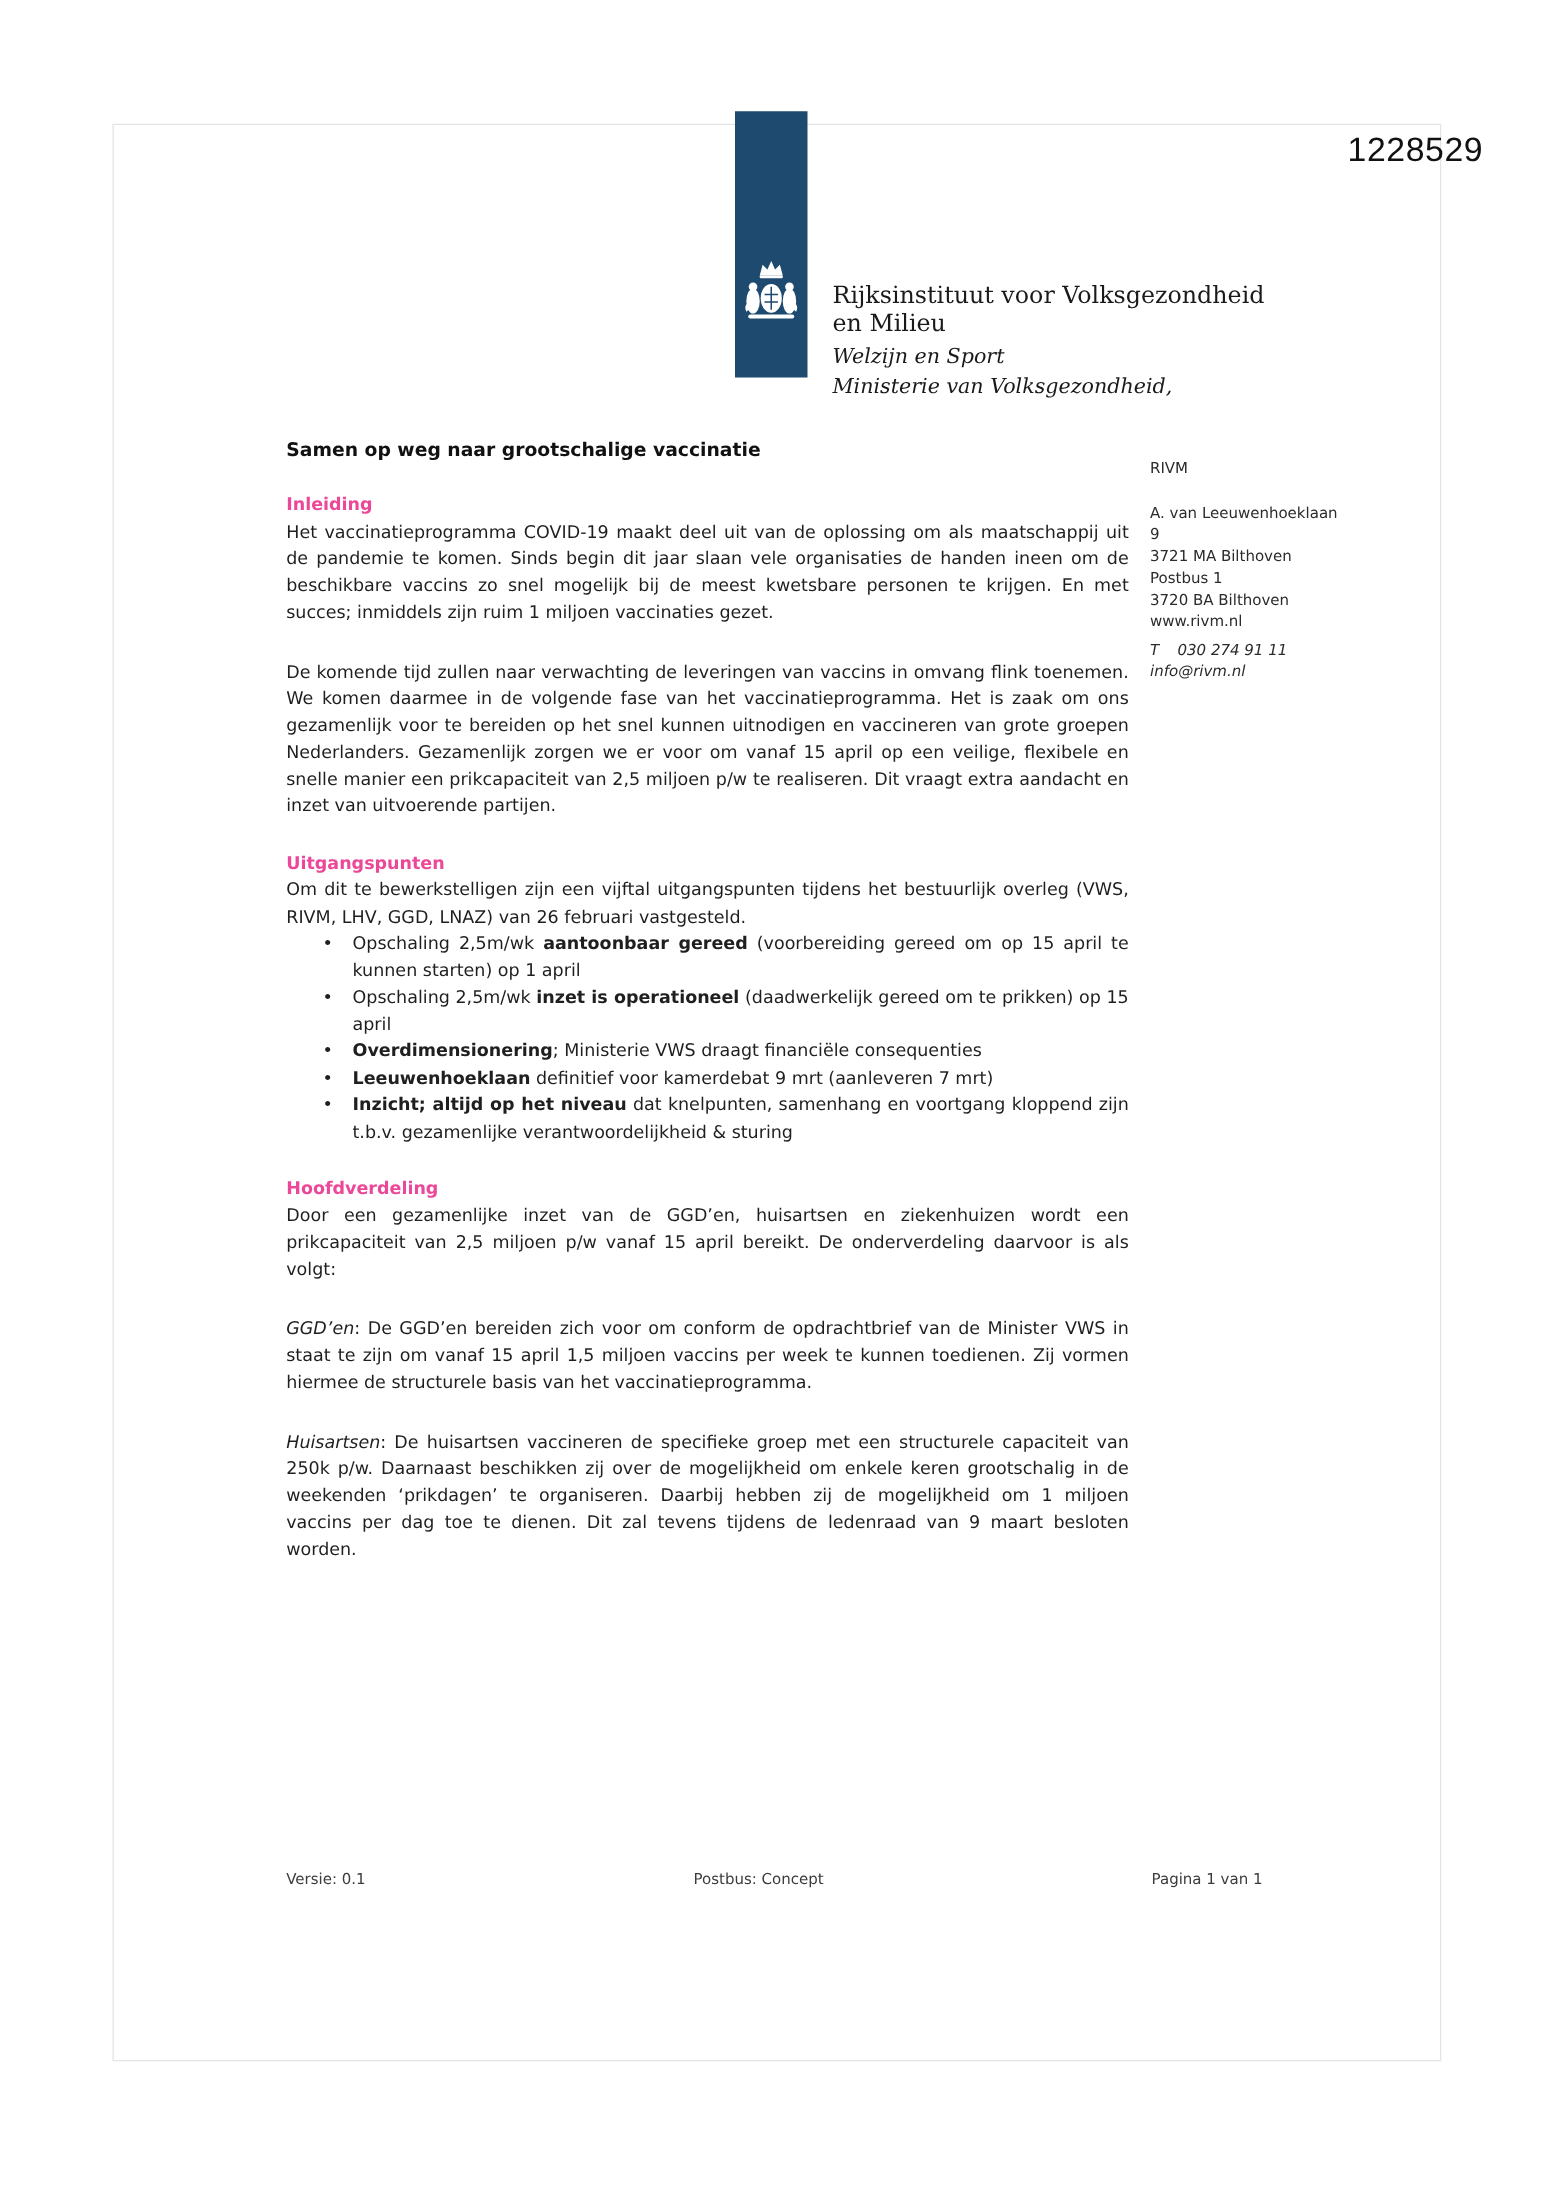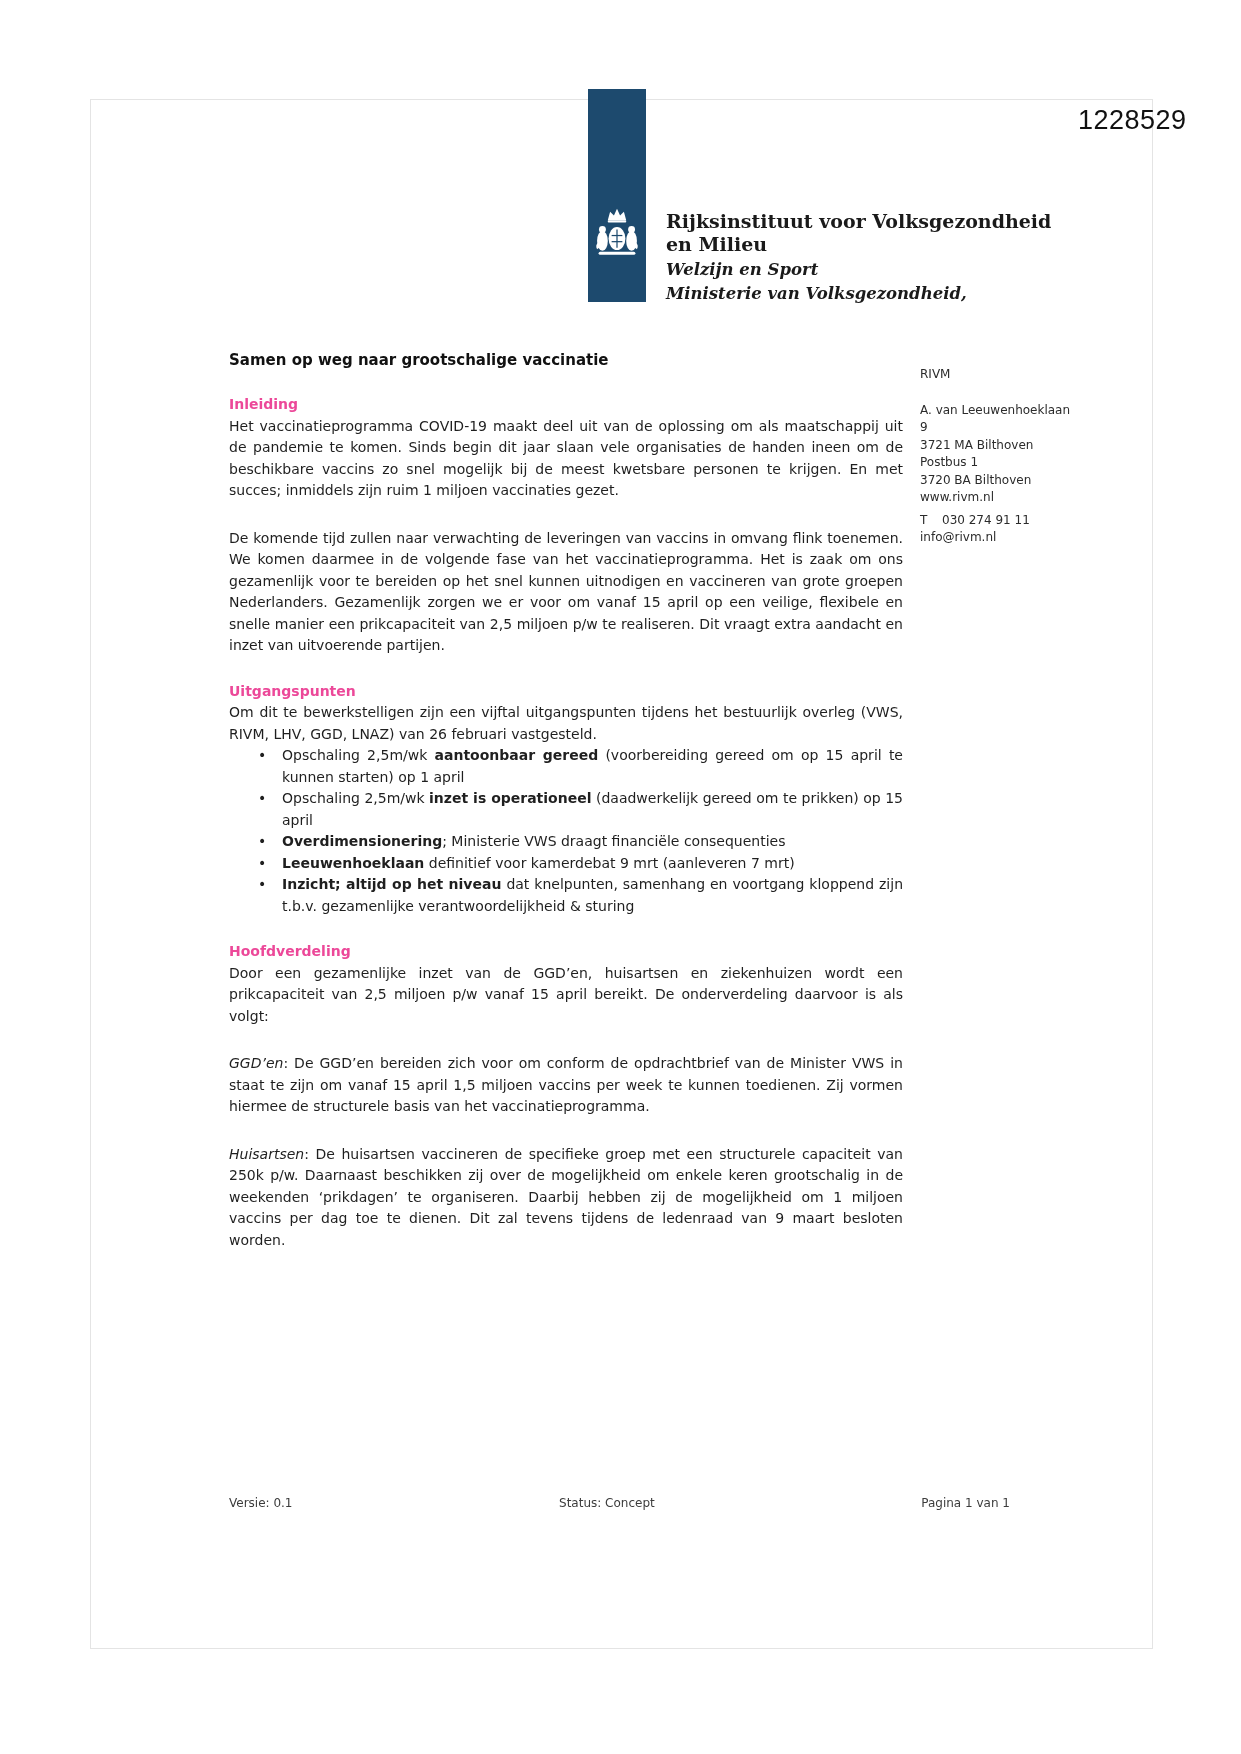--- a/index.html
+++ b/index.html
@@ -13,28 +13,28 @@
   }
   
   .docnum{
     position:absolute;left:1078px;top:61px;width:110px;
     font-family:"Liberation Sans",sans-serif;font-size:27px;color:#111;
     letter-spacing:0.5px;white-space:nowrap;margin-top:44px;
   }
   
   .logo-bar{position:absolute;left:588px;top:89px;width:58px;height:213px;background:#1d4a6e;}
   .crest{position:absolute;left:6px;top:117px;width:46px;height:56px;}
-  .logo-text{position:absolute;left:666px;top:210px;width:420px;font-weight:bold;}
+  .logo-text{position:absolute;left:666px;top:225px;width:420px;}
   .logo-org{font-family:"DejaVu Serif",serif;font-size:19px;line-height:23px;color:#1a1a1a;}
   .logo-ministry{font-family:"DejaVu Serif",serif;font-style:italic;font-size:16.5px;line-height:21px;color:#1a1a1a;margin-top:3px;}
   
   .sidebar{position:absolute;left:920px;top:366px;width:160px;font-size:12px;line-height:17.5px;color:#2b2b2b;}
   .sidebar .org{margin:0;}
   .sidebar .address{margin-top:18px;}
-  .sidebar .contact{margin-top:5px;}
+  .sidebar .contact{margin-top:5px;font-style:italic;}
   .phone-row{white-space:pre;}
   .phone-label{display:inline-block;width:22px;}
   
   .main{position:absolute;left:229px;top:350px;width:674px;font-size:14px;line-height:21.5px;color:#1f1f1f;}
   .doc-title{font-size:15px;line-height:20px;font-weight:bold;color:#111;}
   h2.sec{font-size:14px;line-height:21.5px;font-weight:bold;color:#ec4899;margin:0;margin-top:24px;}
   h2.first{margin-top:24px;}
   p.body{margin:0;text-align:justify;}
   p.body.gap{margin-top:26px;}
   ul.points{margin:0;padding:0;list-style:none;}
@@ -119,17 +119,17 @@
     </ul>
 
     <h2 class="sec">Hoofdverdeling</h2>
     <p class="body">Door een gezamenlijke inzet van de GGD’en, huisartsen en ziekenhuizen wordt een prikcapaciteit van 2,5 miljoen p/w vanaf 15 april bereikt. De onderverdeling daarvoor is als volgt:</p>
     <p class="body gap"><span class="it">GGD’en</span><span>: De GGD’en bereiden zich voor om conform de opdrachtbrief van de Minister VWS in staat te zijn om vanaf 15 april 1,5 miljoen vaccins per week te kunnen toedienen. Zij vormen hiermee de structurele basis van het vaccinatieprogramma.</span></p>
     <p class="body gap"><span class="it">Huisartsen</span><span>: De huisartsen vaccineren de specifieke groep met een structurele capaciteit van 250k p/w. Daarnaast beschikken zij over de mogelijkheid om enkele keren grootschalig in de weekenden ‘prikdagen’ te organiseren. Daarbij hebben zij de mogelijkheid om 1 miljoen vaccins per dag toe te dienen. Dit zal tevens tijdens de ledenraad van 9 maart besloten worden.</span></p>
   </div>
 
   <div class="footer">
     <span>Versie: 0.1</span>
-    <span>Status: Concept</span>
+    <span>Postbus: Concept</span>
     <span>Pagina 1 van 1</span>
   </div>
 
 </div>
 
 </body></html>

